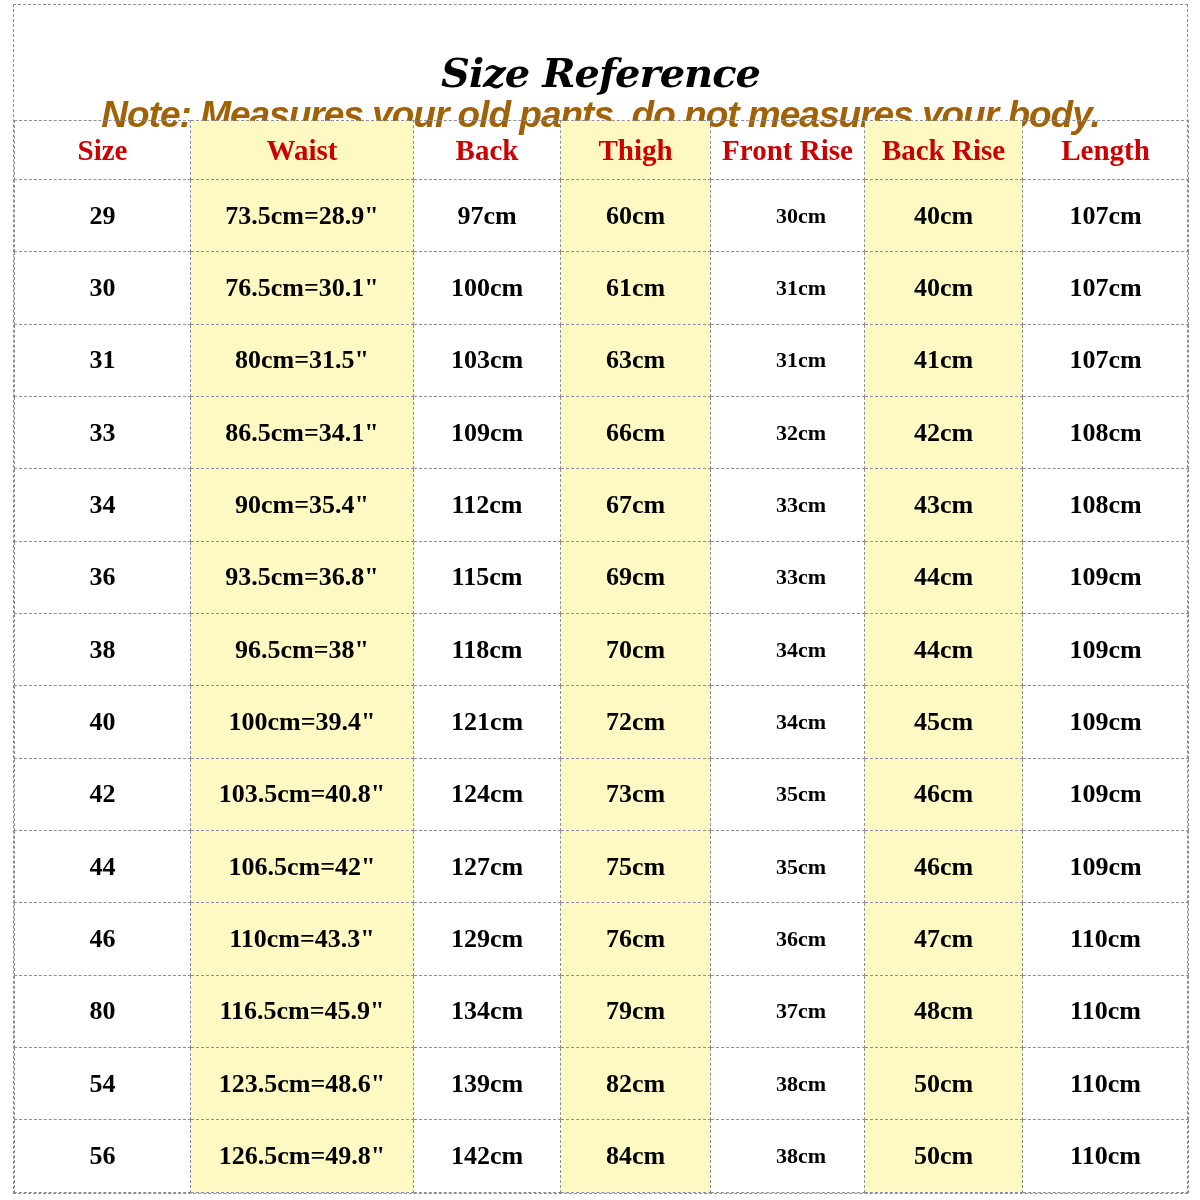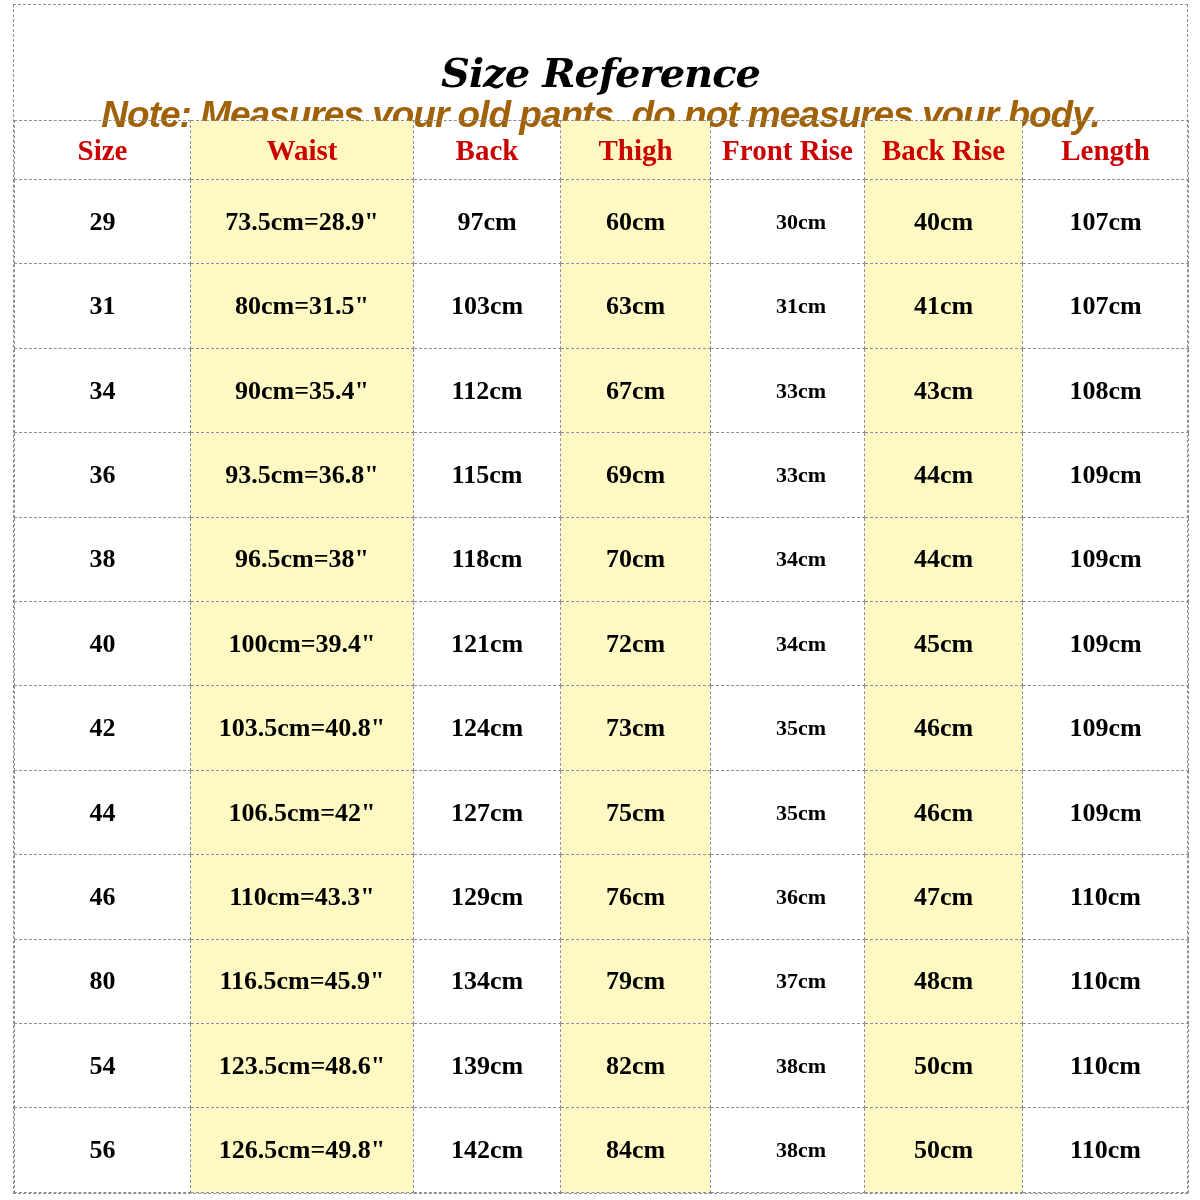--- a/index.html
+++ b/index.html
@@ -121,29 +121,47 @@
         <tr>
           <td>29</td>
           <td class="shaded">73.5cm=28.9"</td>
           <td>97cm</td>
           <td class="shaded">60cm</td>
           <td class="small-font">30cm</td>
           <td class="shaded">40cm</td>
           <td>107cm</td>
         </tr>
         <tr>
+          <td>30</td>
+          <td class="shaded">76.5cm=30.1"</td>
+          <td>100cm</td>
+          <td class="shaded">61cm</td>
+          <td class="small-font">31cm</td>
+          <td class="shaded">40cm</td>
+          <td>107cm</td>
+        </tr>
+        <tr>
           <td>31</td>
           <td class="shaded">80cm=31.5"</td>
           <td>103cm</td>
           <td class="shaded">63cm</td>
           <td class="small-font">31cm</td>
           <td class="shaded">41cm</td>
           <td>107cm</td>
         </tr>
         <tr>
+          <td>33</td>
+          <td class="shaded">86.5cm=34.1"</td>
+          <td>109cm</td>
+          <td class="shaded">66cm</td>
+          <td class="small-font">32cm</td>
+          <td class="shaded">42cm</td>
+          <td>108cm</td>
+        </tr>
+        <tr>
           <td>34</td>
           <td class="shaded">90cm=35.4"</td>
           <td>112cm</td>
           <td class="shaded">67cm</td>
           <td class="small-font">33cm</td>
           <td class="shaded">43cm</td>
           <td>108cm</td>
         </tr>
         <tr>
           <td>36</td>

